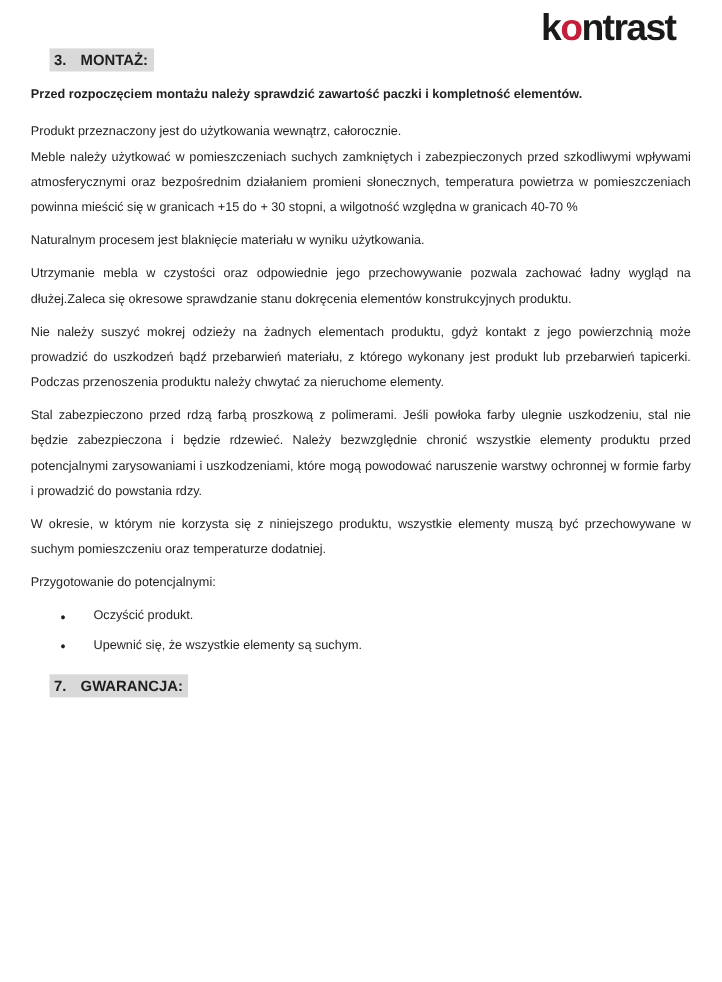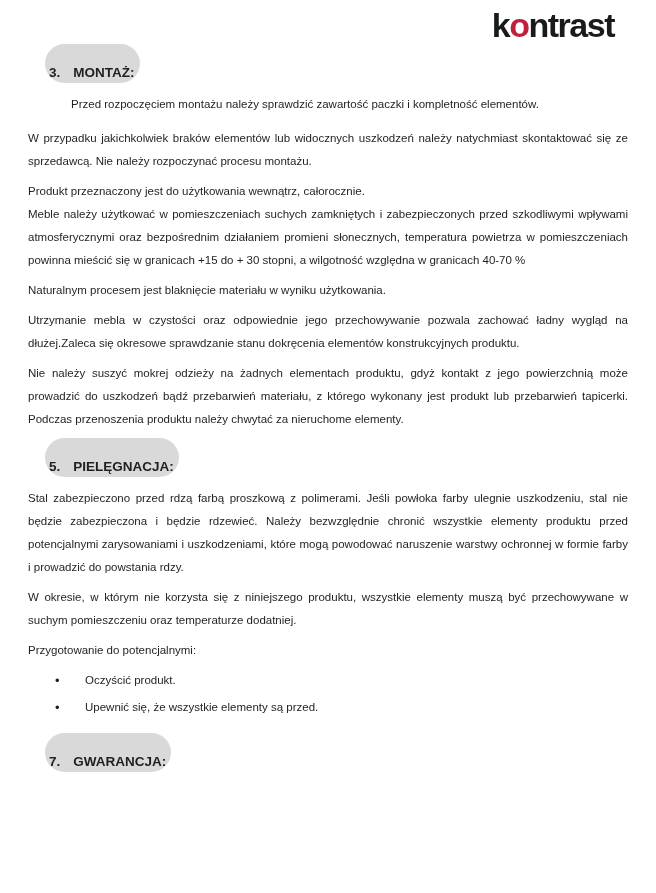--- a/index.html
+++ b/index.html
@@ -1,15 +1,15 @@
 <!DOCTYPE html>
 <html lang="pl" style="--logo-red: #c1203b; --logo-black: #1a1a1a; --hl: #d9d9d9; --text-color: #1f1f1f;"><head>
 <meta charset="utf-8">
 <style>
-  * { margin: 0; padding: 0; box-sizing: border-box; border-radius: 25px; }
+  * { margin: 0; padding: 0; box-sizing: border-box; }
   html, body { width: 656px; height: 893px; }
   body {
     background: #ffffff;
     overflow: hidden;
     font-family: "Liberation Sans", sans-serif;
     color: var(--text-color, #1f1f1f);
   }
   .page {
     width: 656px;
     height: 893px;
@@ -33,31 +33,31 @@
   .sec-header {
     margin: 6px 0 10px 17px;
     font-size: 13.5px;
     font-weight: bold;
     line-height: 17px;
   }
   .sec-header.first { margin-top: 0; }
   .sec-header .hl {
     display: inline-block;
     background: var(--hl, #d9d9d9);
-    padding: 20px 5px 2px 4px;
+    padding: 2px 5px 2px 4px;
   }
   .sec-header .num { display: inline-block; margin-right: 13px; }
   
   .para {
     font-size: 11.5px;
     line-height: 23px;
     text-align: justify;
     margin: 0 0 7px 0;
   }
-  .para.bold { font-weight: normal; margin-bottom: 11px; margin-left: 43px; }
+  .para.bold { font-weight: bold; margin-bottom: 11px; }
   .para.tight { margin-bottom: 0; }
   
   ul.blist {
     list-style: none;
     margin: 3px 0 10px 27px;
   }
   ul.blist li {
     position: relative;
     padding-left: 30px;
     font-size: 11.5px;
@@ -75,37 +75,33 @@
 <body>
 
 <div class="page">
 
   <div class="logo"><span>k</span><span class="o">o</span><span>ntrast</span></div>
 
   <div class="sec-header first">
     <span class="hl"><span class="num">3.</span><span>MONTAŻ:</span></span>
   </div>
   <p class="para bold">Przed rozpoczęciem montażu należy sprawdzić zawartość paczki i kompletność elementów.</p>
-  <p class="para">W przypadku jakichkolwiek braków elementów lub widocznych uszkodzeń należy natychmiast skontaktować się ze sprzedawcą. Nie należy rozpoczynać procesu montażu.</p>
 
   <p class="para tight">Produkt przeznaczony jest do użytkowania wewnątrz, całorocznie.</p>
   <p class="para">Meble należy użytkować w pomieszczeniach suchych zamkniętych i zabezpieczonych przed szkodliwymi wpływami atmosferycznymi oraz bezpośrednim działaniem promieni słonecznych, temperatura powietrza w pomieszczeniach powinna mieścić się w granicach +15 do + 30 stopni, a wilgotność względna w granicach 40-70 %</p>
   <p class="para">Naturalnym procesem jest blaknięcie materiału w wyniku użytkowania.</p>
   <p class="para">Utrzymanie mebla w czystości oraz odpowiednie jego przechowywanie pozwala zachować ładny wygląd na dłużej.Zaleca się okresowe sprawdzanie stanu dokręcenia elementów konstrukcyjnych produktu.</p>
   <p class="para">Nie należy suszyć mokrej odzieży na żadnych elementach produktu, gdyż kontakt z jego powierzchnią może prowadzić do uszkodzeń bądź przebarwień materiału, z którego wykonany jest produkt lub przebarwień tapicerki. Podczas przenoszenia produktu należy chwytać za nieruchome elementy.</p>
 
-  <div class="sec-header">
-    <span class="hl"><span class="num">5.</span><span>PIELĘGNACJA:</span></span>
-  </div>
   <p class="para">Stal zabezpieczono przed rdzą farbą proszkową z polimerami. Jeśli powłoka farby ulegnie uszkodzeniu, stal nie będzie zabezpieczona i będzie rdzewieć. Należy bezwzględnie chronić wszystkie elementy produktu przed potencjalnymi zarysowaniami i uszkodzeniami, które mogą powodować naruszenie warstwy ochronnej w formie farby i prowadzić do powstania rdzy.</p>
 
   <p class="para">W okresie, w którym nie korzysta się z niniejszego produktu, wszystkie elementy muszą być przechowywane w suchym pomieszczeniu oraz temperaturze dodatniej.</p>
   <p class="para">Przygotowanie do potencjalnymi:</p>
   <ul class="blist">
     <li><span class="bullet-dot">•</span><span>Oczyścić produkt.</span></li>
-    <li><span class="bullet-dot">•</span><span>Upewnić się, że wszystkie elementy są przed.</span></li>
+    <li><span class="bullet-dot">•</span><span>Upewnić się, że wszystkie elementy są suchym.</span></li>
   </ul>
 
   <div class="sec-header" style="margin-top:14px;">
     <span class="hl"><span class="num">7.</span><span>GWARANCJA:</span></span>
   </div>
 
 </div>
 
 </body></html>

